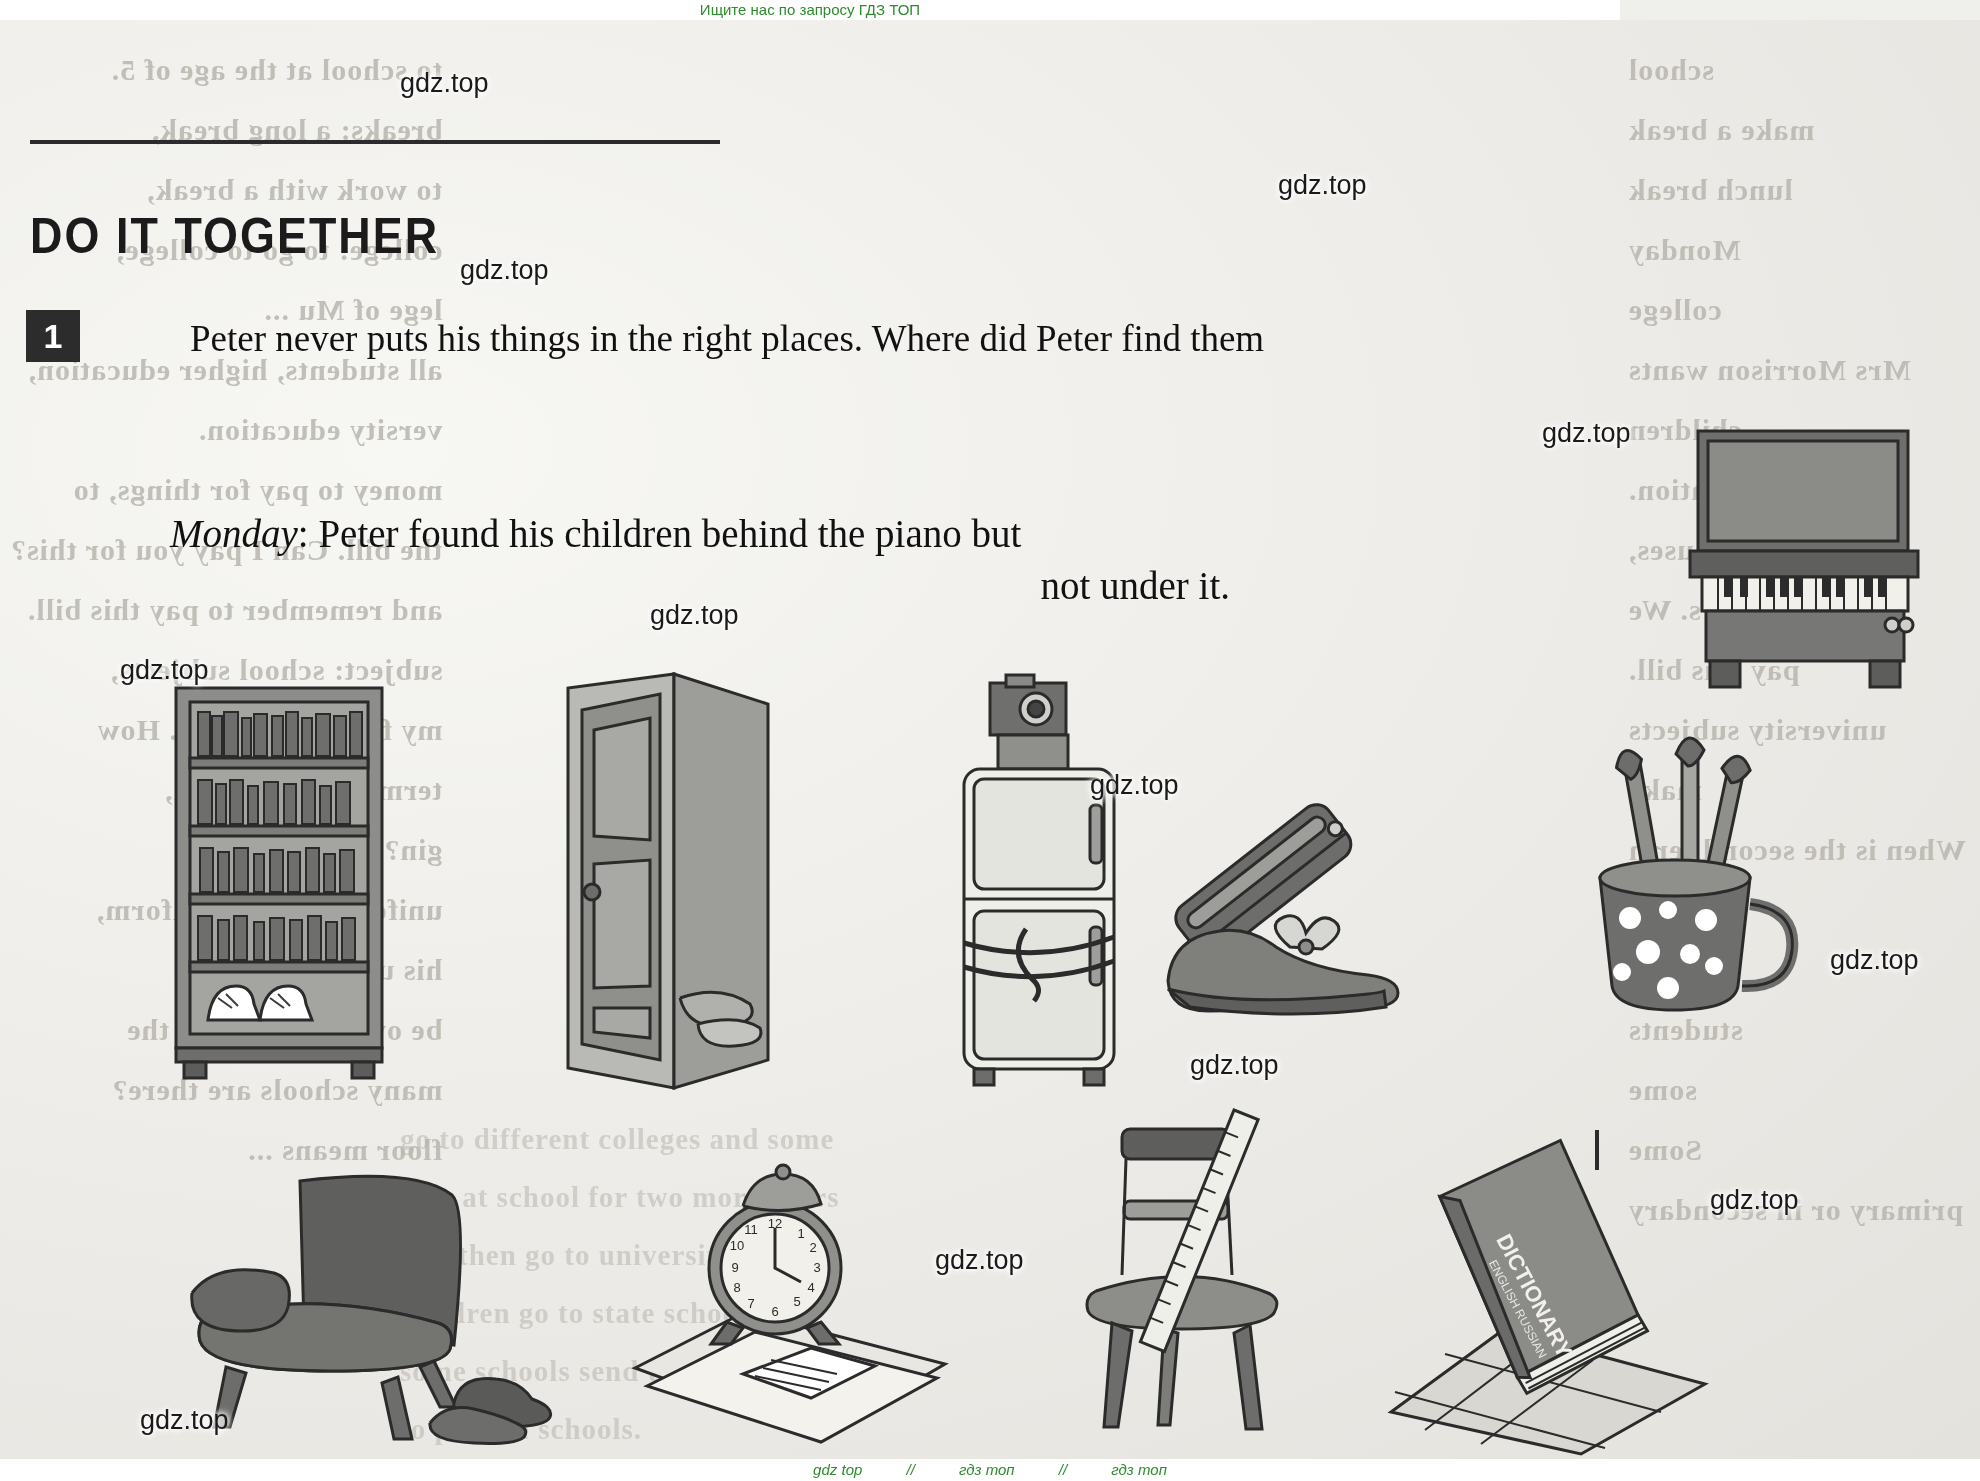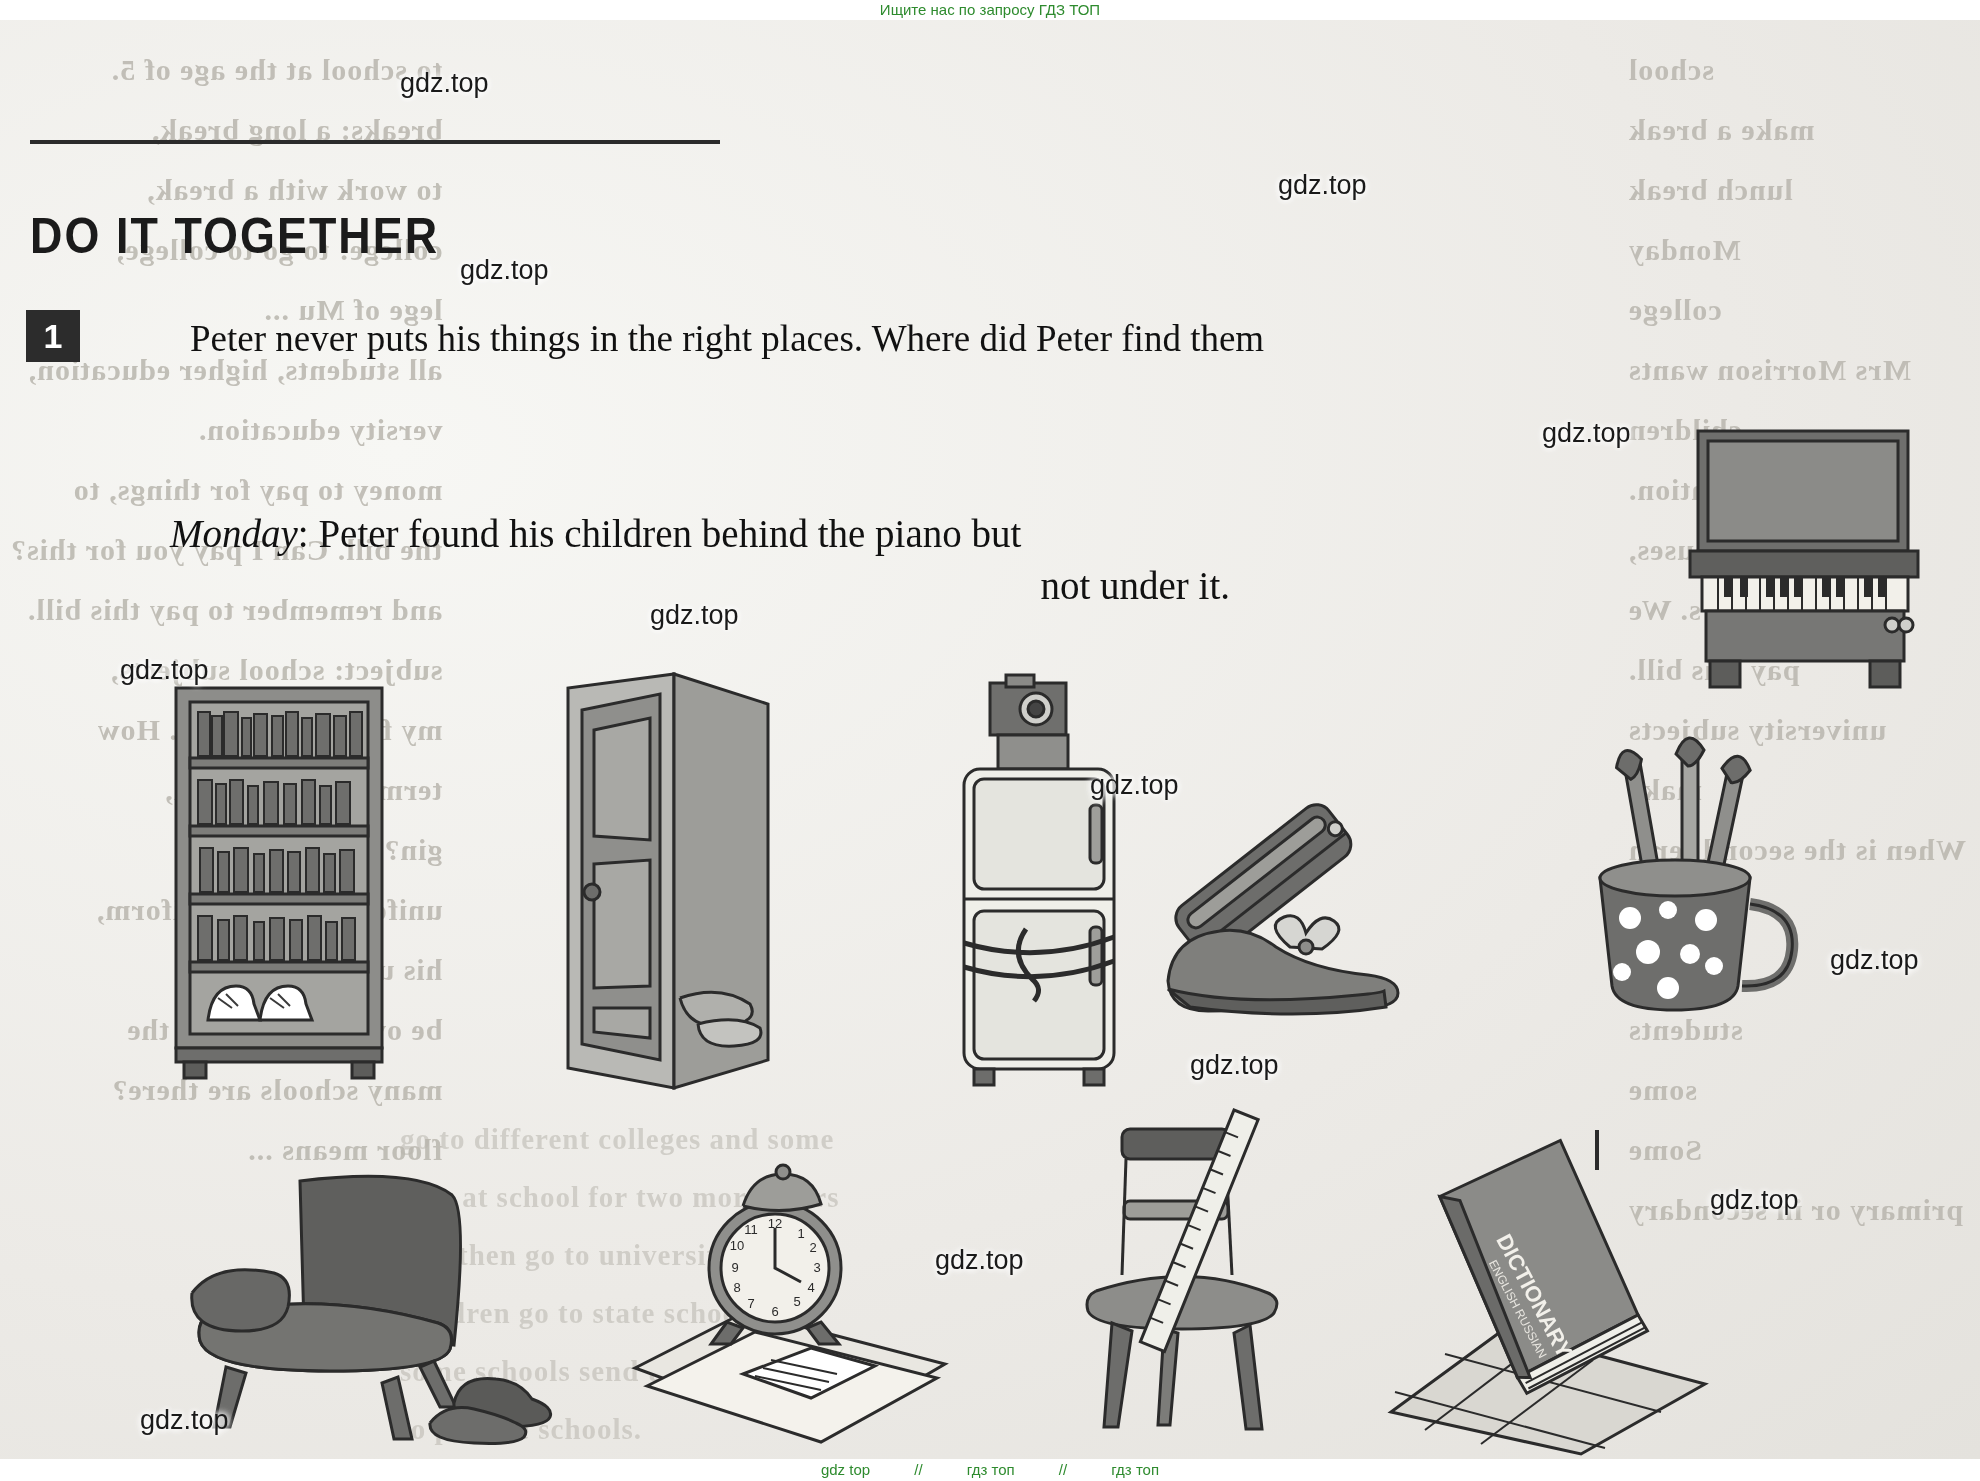--- a/index.html
+++ b/index.html
@@ -5,32 +5,32 @@
   html,body{margin:0;padding:0;}
   body{
     width:1980px;height:1481px;
     background:#efefec;
     font-family:"Liberation Serif",serif;
     overflow:hidden;
     position:relative;
   }
   
   .promo-top{
-    position:absolute;top:0;left:0;width:1980px;height:20px;
+    position:absolute;top:0;left:0;width:1620px;height:20px;
     text-align:center;font-family:"Liberation Sans",sans-serif;
     font-size:15px;color:#2e8b2e;line-height:20px;z-index:40;
     background:#fff;
   }
   .promo-bottom{
     position:absolute;bottom:0;left:0;width:1980px;height:22px;
     text-align:center;font-family:"Liberation Sans",sans-serif;
     font-size:15px;color:#2e8b2e;line-height:22px;z-index:40;
     background:#fff;
   }
-  .promo-bottom span{margin:0 20px;}
+  .promo-bottom span{margin:0 20px;font-style:italic;}
   
   .page{
     position:absolute;top:20px;left:0;width:1980px;height:1439px;
     background:
       radial-gradient(ellipse at 20% 30%, #f7f7f4 0%, #eceae6 60%, #e4e2dd 100%);
     overflow:hidden;
   }
   
   .bleed{
     position:absolute;

